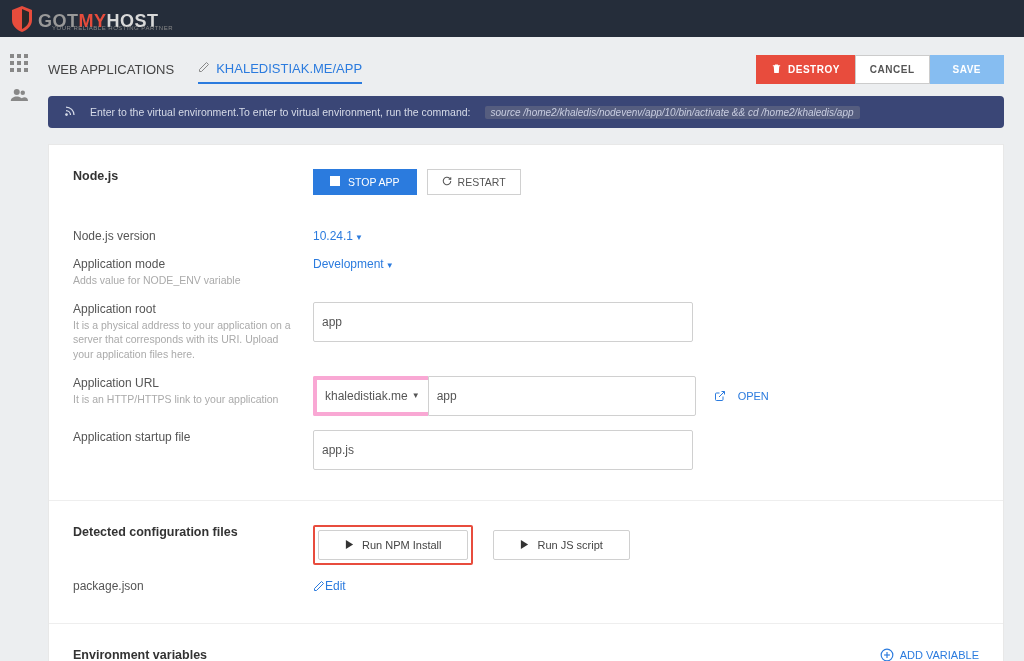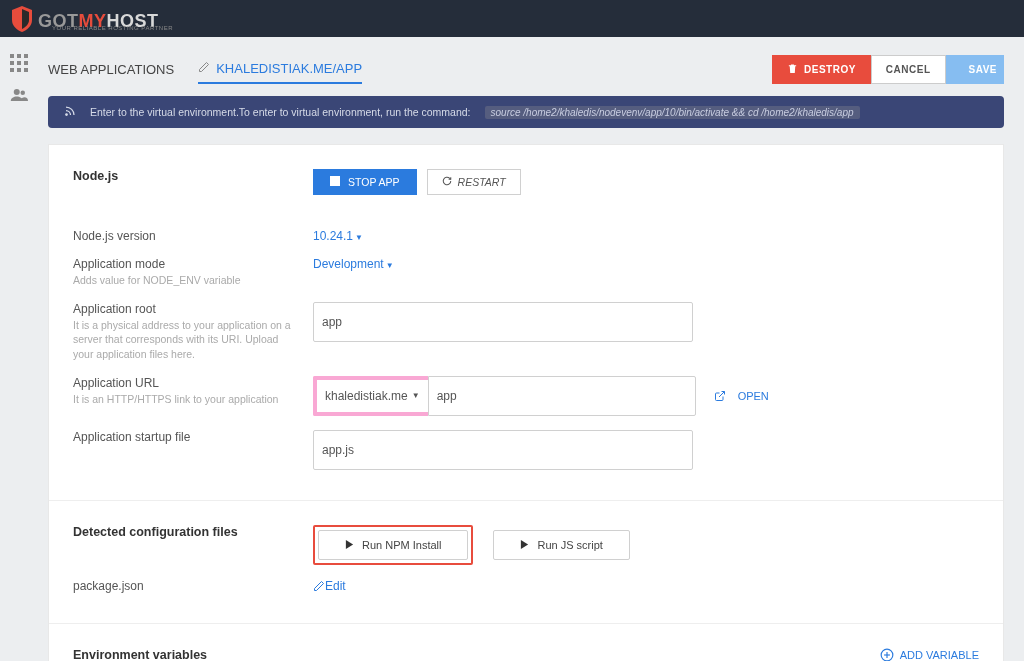--- a/index.html
+++ b/index.html
@@ -22,39 +22,39 @@
     .header-row { display: flex; align-items: center; justify-content: space-between; margin-bottom: 12px; padding-top: 8px; }
     .breadcrumb { display: flex; align-items: center; gap: 24px; }
     .crumb-title { color: #444; font-size: 13px; padding: 6px 0; }
     .crumb-current { color: #2b7bde; font-size: 13px; padding: 6px 0; border-bottom: 2px solid #2b7bde; display: flex; align-items: center; gap: 6px; }
     .pencil svg { width: 12px; height: 12px; stroke: #888; }
     
     .action-buttons { display: flex; }
     .btn { padding: 7px 14px; font-size: 10px; font-weight: 600; letter-spacing: 0.5px; cursor: pointer; border: 1px solid #ccc; background: #fff; display: flex; align-items: center; gap: 6px; }
     .btn-destroy { background: #e84c3d; color: #fff; border-color: #e84c3d; }
     .btn-cancel { color: #555; }
-    .btn-save { background: #86bdf1; color: #fff; border-color: #86bdf1; padding-left: 22px; padding-right: 6px; }
+    .btn-save { background: #86bdf1; color: #fff; border-color: #86bdf1; padding-left: 22px; padding-right: 22px; }
     .trash-icon svg { width: 11px; height: 11px; fill: #fff; }
 
     .info-bar { background: #3a4676; color: #d6dbe8; padding: 9px 16px; border-radius: 4px; display: flex; align-items: center; gap: 14px; font-size: 10.5px; margin-bottom: 16px; }
     .info-bar .code { background: #555d7f; padding: 1px 6px; border-radius: 2px; font-style: italic; color: #c8cde0; font-size: 10px; }
     .rss-icon svg { width: 12px; height: 12px; }
 
     .panel { background: #fff; padding: 24px 24px 30px; border: 1px solid #e8e8e8; margin-bottom: 0; }
 
     .row { display: flex; align-items: flex-start; margin-bottom: 14px; }
     .row-label { width: 240px; flex-shrink: 0; }
     .row-label .label-main { font-size: 12px; color: #555; }
     .row-label .label-help { font-size: 10.5px; color: #aaa; margin-top: 2px; line-height: 1.4; max-width: 220px; }
     .row-content { flex: 1; display: flex; align-items: center; gap: 10px; }
 
     .section-title { font-weight: bold; color: #333; font-size: 12.5px; }
 
     .btn-stop { background: #2b7bde; color: #fff; border: 1px solid #2b7bde; padding: 6px 16px; font-size: 10.5px; display: flex; align-items: center; gap: 8px; cursor: pointer; }
-    .btn-restart { background: #fff; color: #555; border: 1px solid #d0d0d0; padding: 6px 14px; font-size: 10.5px; display: flex; align-items: center; gap: 6px; cursor: pointer; font-style: italic; }
+    .btn-restart { background: #fff; color: #555; border: 1px solid #d0d0d0; padding: 6px 14px; font-size: 10.5px; display: flex; align-items: center; gap: 6px; cursor: pointer; }
     .stop-sq svg, .restart-ico svg { width: 10px; height: 10px; }
 
     .link-val { color: #2b7bde; font-size: 12px; cursor: pointer; }
     .caret { font-size: 8px; margin-left: 2px; }
 
     input.text-input { border: 1px solid #d0d0d0; padding: 12px 8px; font-size: 12px; color: #555; width: 380px; border-radius: 2px; }
 
     .domain-select { border: 4px solid #f9a8d4; padding: 5px 8px; font-size: 12px; color: #555; display: flex; align-items: center; background: #fff; cursor: pointer; border-radius: 2px; }
     .url-group { display: flex; align-items: stretch; }
     .url-group .domain-select { border-right: none; border-radius: 2px 0 0 2px; }

